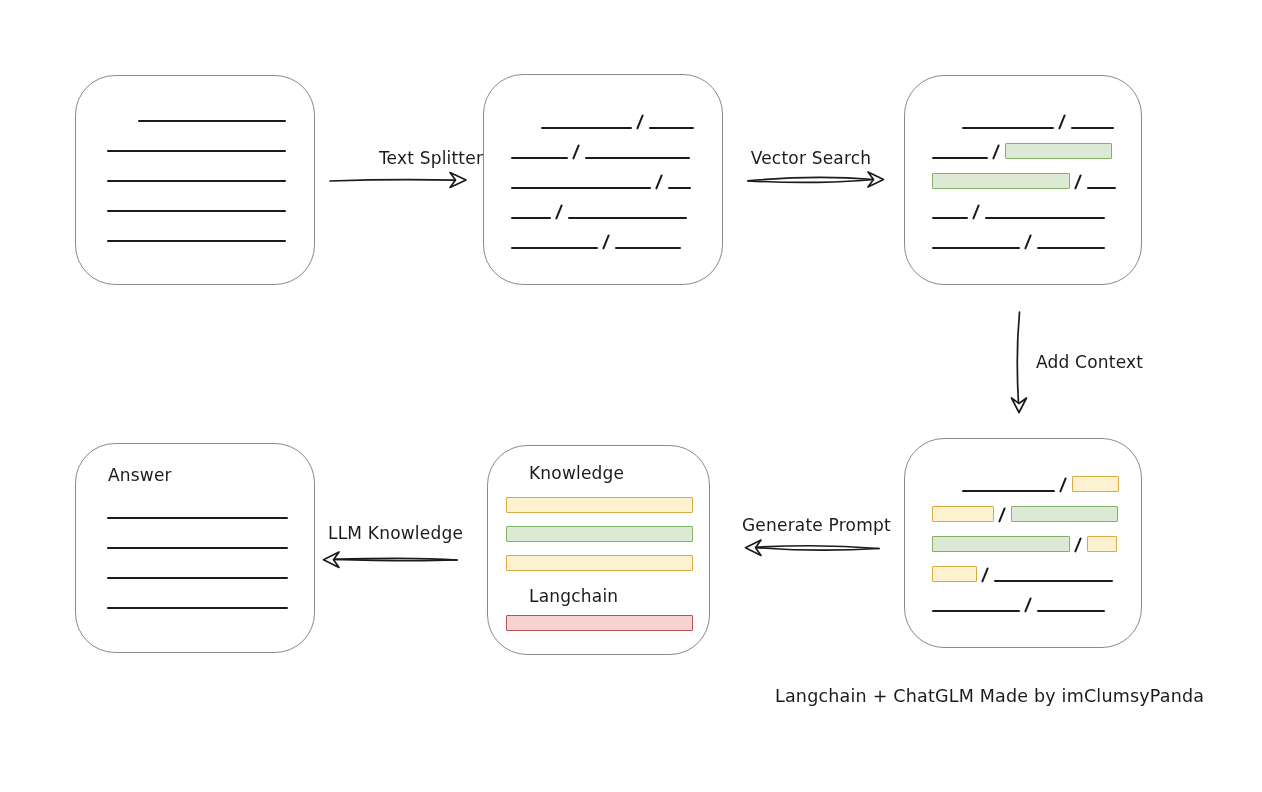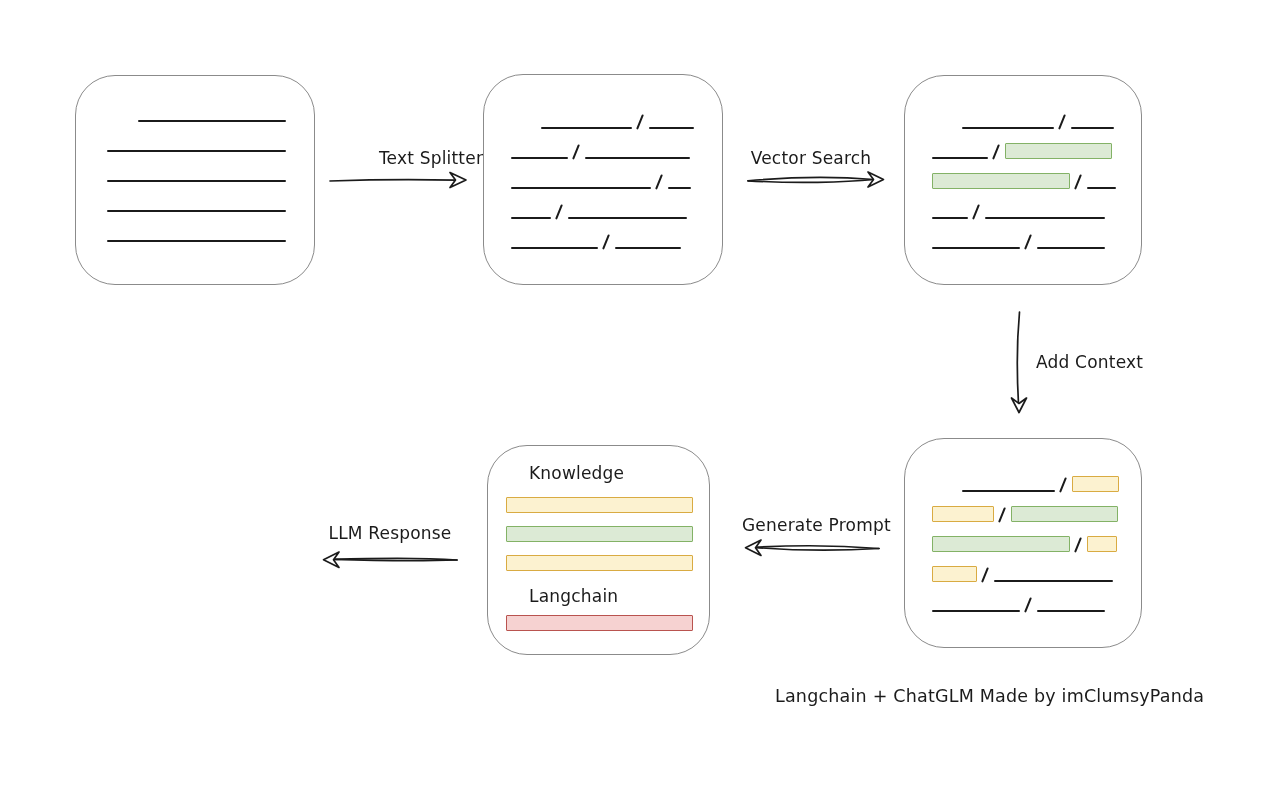--- a/index.html
+++ b/index.html
@@ -213,20 +213,37 @@
         <div class="bar yellow"></div>
         <div class="bar green"></div>
         <div class="bar yellow"></div>
       </div>
     <div class="box-heading" id="question-heading">Langchain</div>
     <div id="question-bars">
         <div class="bar red"></div>
       </div>
   </div>
 
+  <div class="dbox" id="box-answer">
+    <div class="box-heading">Answer</div>
+    <div class="rows">
+        <div class="chunk-row">
+          <div class="tline" style="width: 181px;"></div>
+        </div>
+        <div class="chunk-row">
+          <div class="tline" style="width: 181px;"></div>
+        </div>
+        <div class="chunk-row">
+          <div class="tline" style="width: 181px;"></div>
+        </div>
+        <div class="chunk-row">
+          <div class="tline" style="width: 181px;"></div>
+        </div>
+      </div>
+  </div>
 
   <svg class="arrows" width="1262" height="792" viewBox="0 0 1262 792">
     <g>
       <path d="M330,181 C 375,179.5 425,179.5 456,180.2"></path>
       <path class="head" d="M450,172.5 L466,180 L450,187.5 L455.5,180 Z"></path>
     </g>
     <g>
       <path d="M748,180.8 C 795,176.5 843,177 874,179.5"></path>
       <path d="M748,180.8 C 795,183.6 845,182.4 874,179.5"></path>
       <path class="head" d="M868,172 L883.5,179.5 L868,187 L873.5,179.5 Z"></path>
@@ -244,17 +261,17 @@
       <path d="M457,560 C 420,557.5 372,558.3 333,559.4"></path>
       <path d="M457,560 C 420,561.3 372,560.6 333,559.4"></path>
       <path class="head" d="M339,552 L323.5,559.7 L339,567.4 L333.5,559.7 Z"></path>
     </g>
   </svg>
 
   <div class="arrow-label" id="label-text-splitter">Text Splitter</div>
   <div class="arrow-label" id="label-vector-search">Vector Search</div>
   <div class="arrow-label" id="label-add-context">Add Context</div>
   <div class="arrow-label" id="label-generate-prompt">Generate Prompt</div>
-  <div class="arrow-label" id="label-llm-response">LLM Response</div>
+  <div class="arrow-label" id="label-llm-response">LLM Knowledge</div>
 
   <div class="caption">Langchain + ChatGLM Made by imClumsyPanda</div>
 
 </div>
 
 </body></html>

